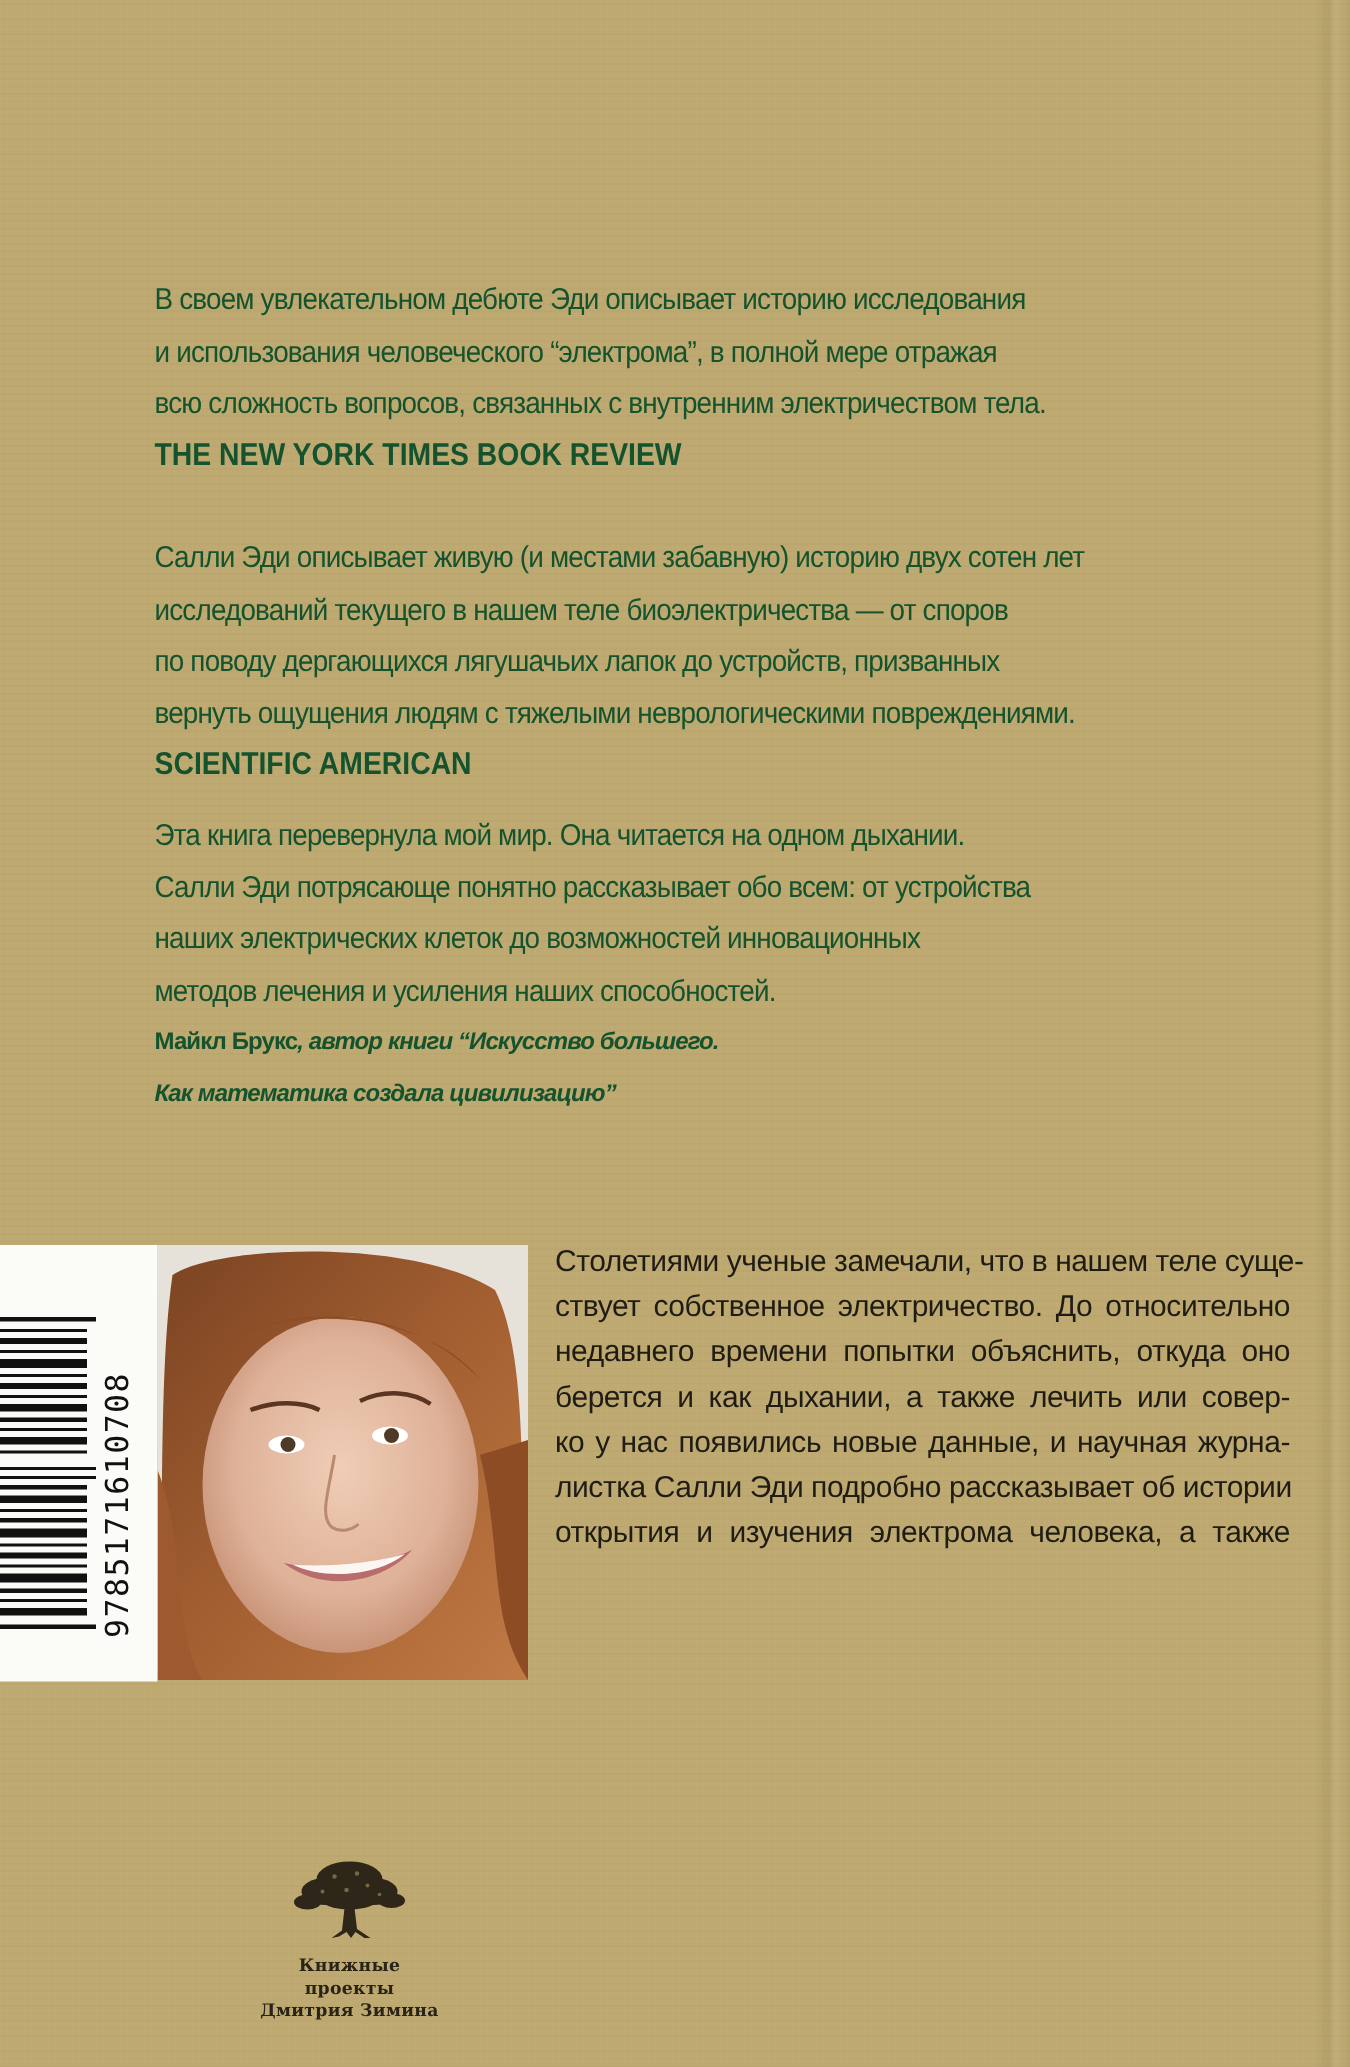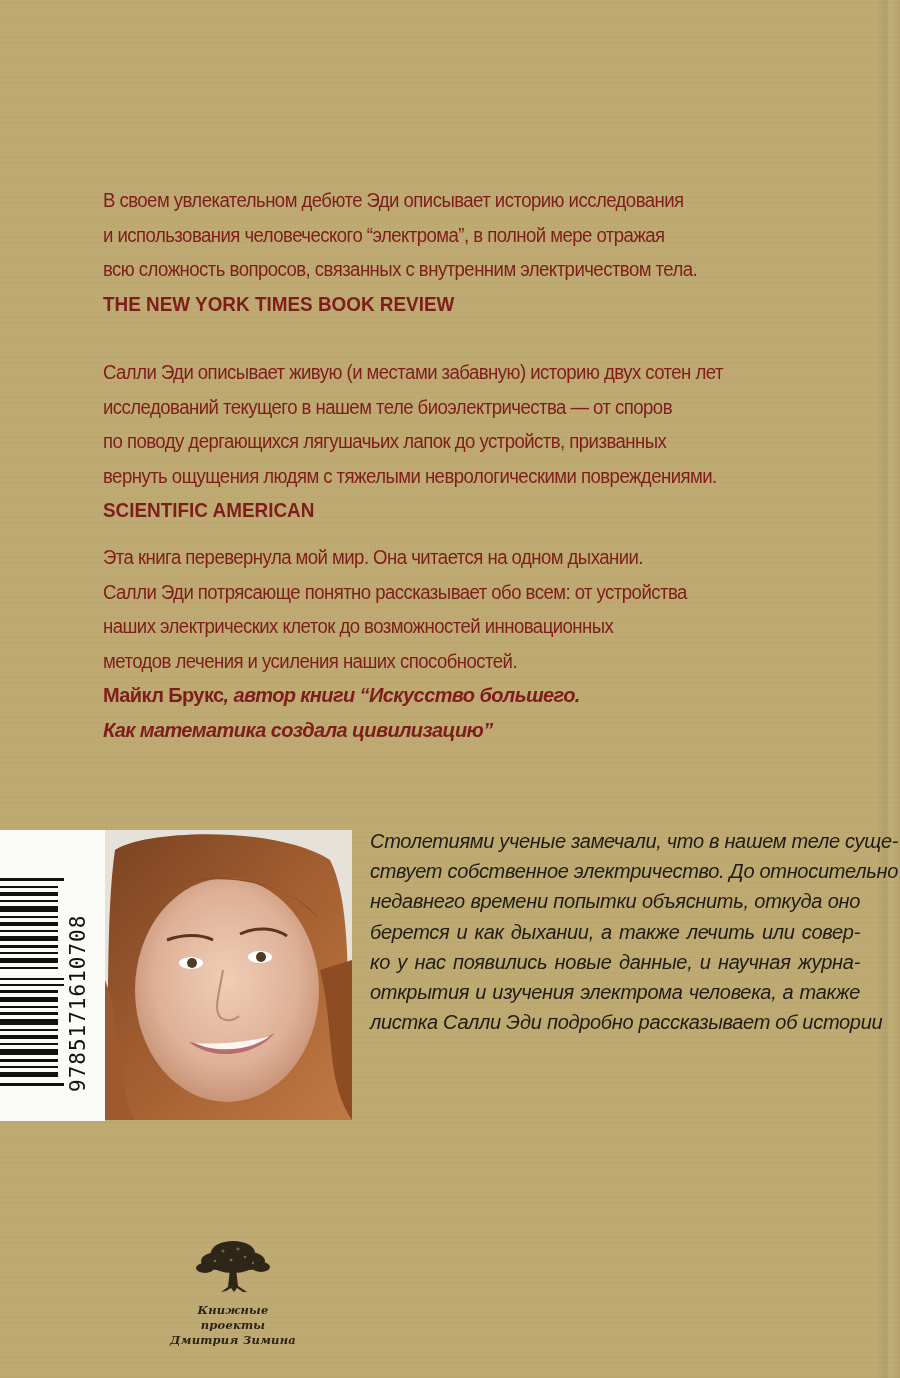--- a/index.html
+++ b/index.html
@@ -13,28 +13,28 @@
       color: #1d1a12;
     }
     .spine-edge {
       position: absolute; right: 0; top: 0; width: 24px; height: 1378px;
       background: linear-gradient(90deg, rgba(0,0,0,0) 0, rgba(0,0,0,0.06) 40%, rgba(255,255,255,0.05) 60%, rgba(0,0,0,0.04) 100%);
     }
     .blurb {
       position: absolute; left: 103px; width: 740px;
       font-family: "Liberation Sans Narrow", "Liberation Sans", sans-serif;
       font-size: 20px; line-height: 34.5px; letter-spacing: -0.6px;
-      color: #7f1d1d;
+      color: #14532d;
     }
     .blurb .line { display: block; white-space: nowrap; transform: scaleX(0.93); transform-origin: left center; }
     .blurb .source {
       display: block; font-weight: bold; font-size: 21px; letter-spacing: 0px;
       transform: scaleX(0.9); transform-origin: left center; white-space: nowrap;
     }
-    .blurb .attr { display: block; white-space: nowrap; font-size: 20px; }
+    .blurb .attr { display: block; white-space: nowrap; font-size: 16px; }
     .blurb .attr b { font-weight: bold; }
     .blurb .attr i { font-style: italic; font-weight: bold; }
     #blurb-1 { top: 183px; }
     #blurb-2 { top: 355px; }
     #blurb-3 { top: 540px; }
 
     .barcode-panel {
       position: absolute; left: 0; top: 830px; width: 105px; height: 291px;
       background: #fbfbf8;
     }
@@ -58,25 +58,24 @@
     .photo-svg { position: absolute; left: 0; top: 0; }
 
     .description {
       position: absolute; left: 370px; top: 826px; width: 490px;
       font-family: "Liberation Sans Narrow", "Liberation Sans", sans-serif;
       font-size: 20px; line-height: 30.2px; color: #1f1c14; letter-spacing: -0.3px;
     }
     .description .dline {
       display: block; white-space: nowrap; text-align: justify; text-align-last: justify;
       width: 490px;
-      font-style: italic;
     }
 
     .publisher {
-      position: absolute; left: 168px; top: 1235px; width: 130px; text-align: center; font-style: italic;
+      position: absolute; left: 168px; top: 1235px; width: 130px; text-align: center;
     }
     .publisher svg { display: block; margin: 0 auto; }
     .publisher .pub-name {
       font-family: "DejaVu Serif", serif; font-size: 11.5px; line-height: 15px;
       color: #2a2418; font-weight: bold; margin-top: 8px; letter-spacing: 0.2px;
     }
   </style>
 </head>
 <body>
 
@@ -173,22 +172,22 @@
     <path d="M215 140 C230 200 220 250 247 290 L247 130 Z" fill="#8e4c24"></path>
   </svg>
 </div>
 
 <div class="description">
   <span class="dline">Столетиями ученые замечали, что в нашем теле суще-</span>
   <span class="dline">ствует собственное электричество. До относительно</span>
   <span class="dline">недавнего времени попытки объяснить, откуда оно</span>
   <span class="dline">берется и как дыхании, а также лечить или совер-</span>
   <span class="dline">ко у нас появились новые данные, и научная журна-</span>
+  <span class="dline">листка Салли Эди подробно рассказывает об истории</span>
   <span class="dline">открытия и изучения электрома человека, а также</span>
-  <span class="dline">листка Салли Эди подробно рассказывает об истории</span>
 </div>
 
 <div class="publisher">
   <svg width="80" height="60" viewBox="0 0 80 60">
     <g fill="#2d2619">
       <ellipse cx="40" cy="18" rx="22" ry="12"></ellipse>
       <ellipse cx="24" cy="26" rx="16" ry="9"></ellipse>
       <ellipse cx="56" cy="26" rx="16" ry="9"></ellipse>
       <ellipse cx="40" cy="30" rx="20" ry="8"></ellipse>
       <ellipse cx="12" cy="33" rx="9" ry="5"></ellipse>

